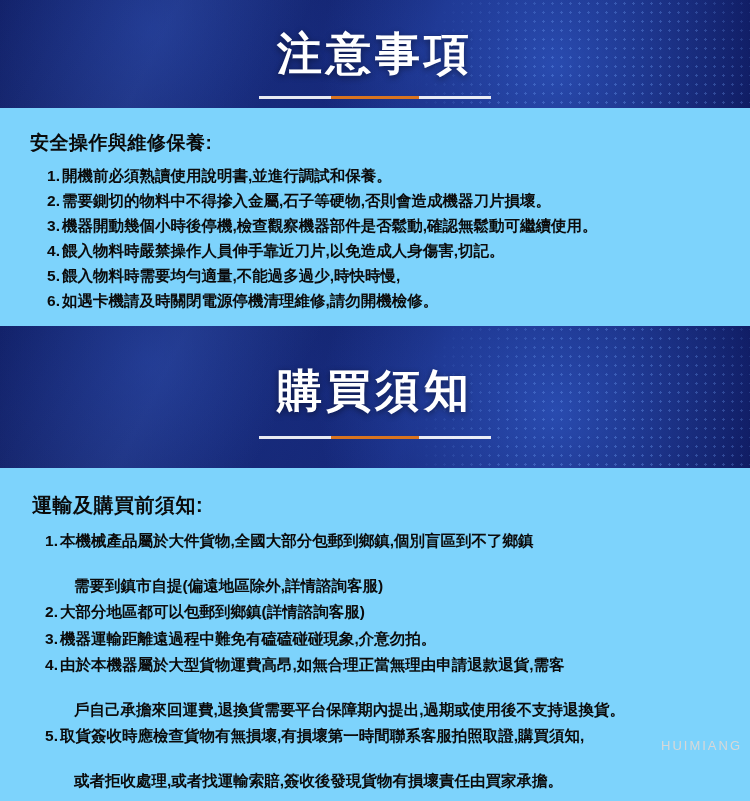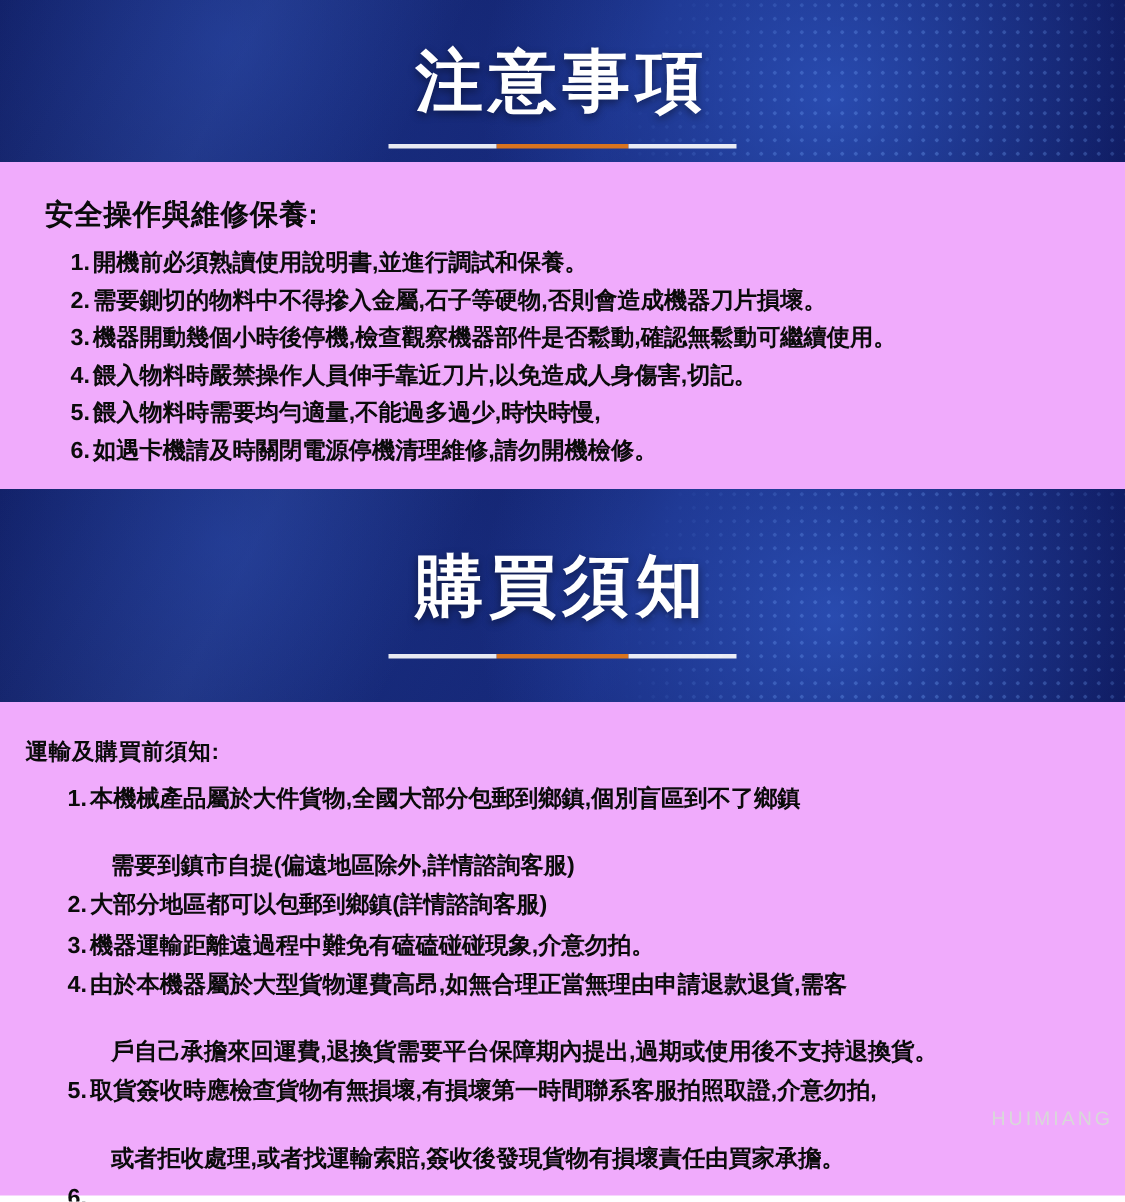--- a/index.html
+++ b/index.html
@@ -84,36 +84,36 @@
   #banner-1 { height: 108px; padding-top: 26px; }
   #banner-1 .banner-title { font-size: 45px; line-height: 56px; }
   #banner-1 .rule-wrap { margin-top: 14px; }
 
   #banner-2 { height: 142px; padding-top: 36px; }
   #banner-2 .banner-title { font-size: 45px; line-height: 58px; }
   #banner-2 .rule-wrap { margin-top: 16px; }
 
   
   .content {
-    background: #f0abfc;
+    background: #7dd3fc;
     color: #0b0b0b;
     box-sizing: border-box;
   }
   #section-1 { padding: 22px 18px 12px 18px; }
   #section-2 { padding: 24px 16px 10px 16px; }
 
   .section-heading {
     font-size: 19px;
     font-weight: bold;
     margin: 0 0 8px 12px;
     letter-spacing: 0.5px;
   }
   #section-2 .section-heading {
-    font-size: 15px;
-    margin-left: 1px;
+    font-size: 20px;
+    margin-left: 16px;
     margin-bottom: 10px;
   }
 
   ol.list {
     list-style: none;
     margin: 0;
     padding: 0;
   }
   ol.list > li {
     position: relative;
@@ -225,21 +225,21 @@
         <span class="num">3.</span>
         <span>機器運輸距離遠過程中難免有磕磕碰碰現象,介意勿拍。</span>
       </li>
       <li>
         <span class="num">4.</span>
         <span>由於本機器屬於大型貨物運費高昂,如無合理正當無理由申請退款退貨,需客</span>
         <span class="sub">戶自己承擔來回運費,退換貨需要平台保障期內提出,過期或使用後不支持退換貨。</span>
       </li>
       <li>
         <span class="num">5.</span>
-        <span>取貨簽收時應檢查貨物有無損壞,有損壞第一時間聯系客服拍照取證,介意勿拍,</span>
+        <span>取貨簽收時應檢查貨物有無損壞,有損壞第一時間聯系客服拍照取證,購買須知,</span>
         <span class="sub">或者拒收處理,或者找運輸索賠,簽收後發現貨物有損壞責任由買家承擔。</span>
       </li>
       <li>
         <span class="num">6.</span>
       </li>
     </ol>
   </div>
 
   <div class="watermark">HUIMIANG</div>
 </div>

